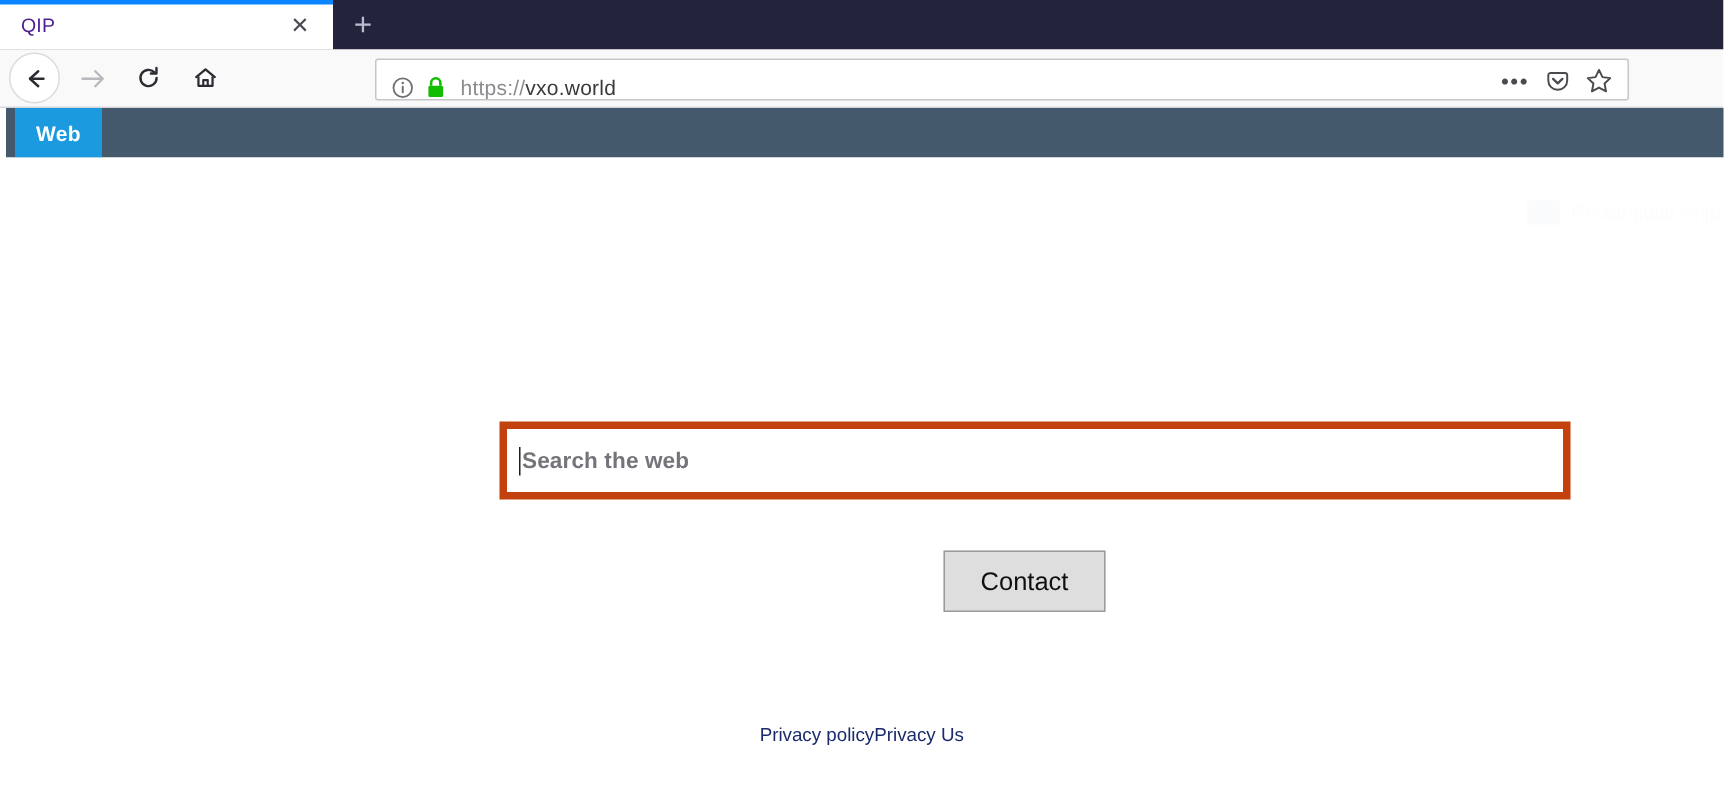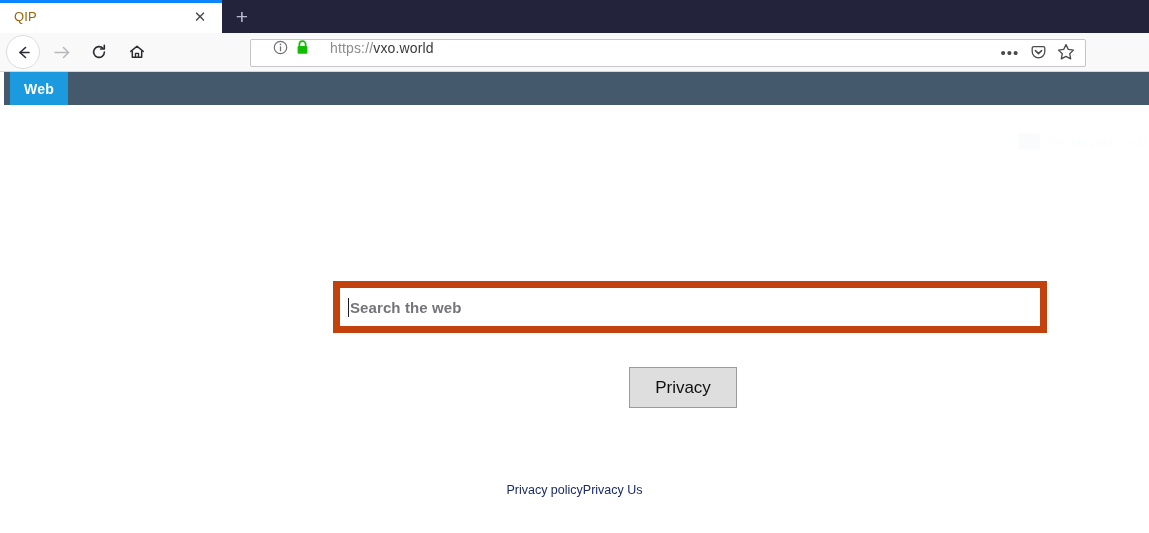--- a/index.html
+++ b/index.html
@@ -32,21 +32,21 @@
     padding: 0 8px 0 14px;
   }
   .tab-accent {
     position: absolute; left: 0; top: 0;
     width: 222px; height: 3px;
     background: #0a84ff;
   }
   .tab-title {
     flex: 1;
     font-size: 13px;
-    color: #a16207;
+    color: #4c1d95;
     line-height: 33px;
     white-space: nowrap;
     overflow: hidden;
     letter-spacing: 0.1px;
   }
   .tab-close {
     width: 20px; height: 20px;
     display: flex; align-items: center; justify-content: center;
     color: #4a4a52;
     font-size: 15px;
@@ -84,23 +84,22 @@
   }
   .nav-btn svg { display: block; }
 
   .urlbar {
     position: absolute;
     left: 250px; top: 39px;
     width: 836px; height: 28px;
     background: #ffffff;
     border: 1px solid #c6c6ca;
     border-radius: 2px;
-    display: flex; align-items: flex-start;
-    padding: 0 6px 0 22px;
-    gap: 11px;
+    display: flex; align-items: flex-end;
+    padding: 0 6px 0 10px;
   }
   .url-ident { display: flex; align-items: center; gap: 8px; margin-right: 10px; }
   .url-text {
     flex: 1;
     font-size: 14px;
     color: #3a3a3e;
     white-space: nowrap;
     overflow: hidden;
     letter-spacing: 0.15px;
   }
@@ -156,21 +155,21 @@
     font-size: 13px;
     color: #f4f8fc;
     white-space: nowrap;
   }
 
   .search-box {
     position: absolute;
     left: 333px; top: 176px;
     width: 714px; height: 52px;
     background: #ffffff;
-    border: 7px solid #c2410c;
+    border: 5px solid #c2410c;
     display: flex; align-items: center;
     padding-left: 8px;
     cursor: text;
   }
   .caret {
     width: 1px; height: 19px;
     background: #1d1d1d;
     margin-right: 1px;
   }
   .search-placeholder {
@@ -292,21 +291,21 @@
     <div class="watermark">
       <span class="watermark-box"></span>
       <span class="watermark-text">Rectangular Snip</span>
     </div>
 
     <div class="search-box">
       <span class="caret"></span>
       <span class="search-placeholder">Search the web</span>
     </div>
 
-    <button class="search-button">Privacy</button>
+    <button class="search-button">Contact</button>
 
     <div class="footer">
       <a href="#">Privacy policy</a>
       <a href="#">Privacy Us</a>
     </div>
 
   </div>
 
 </div>
 

